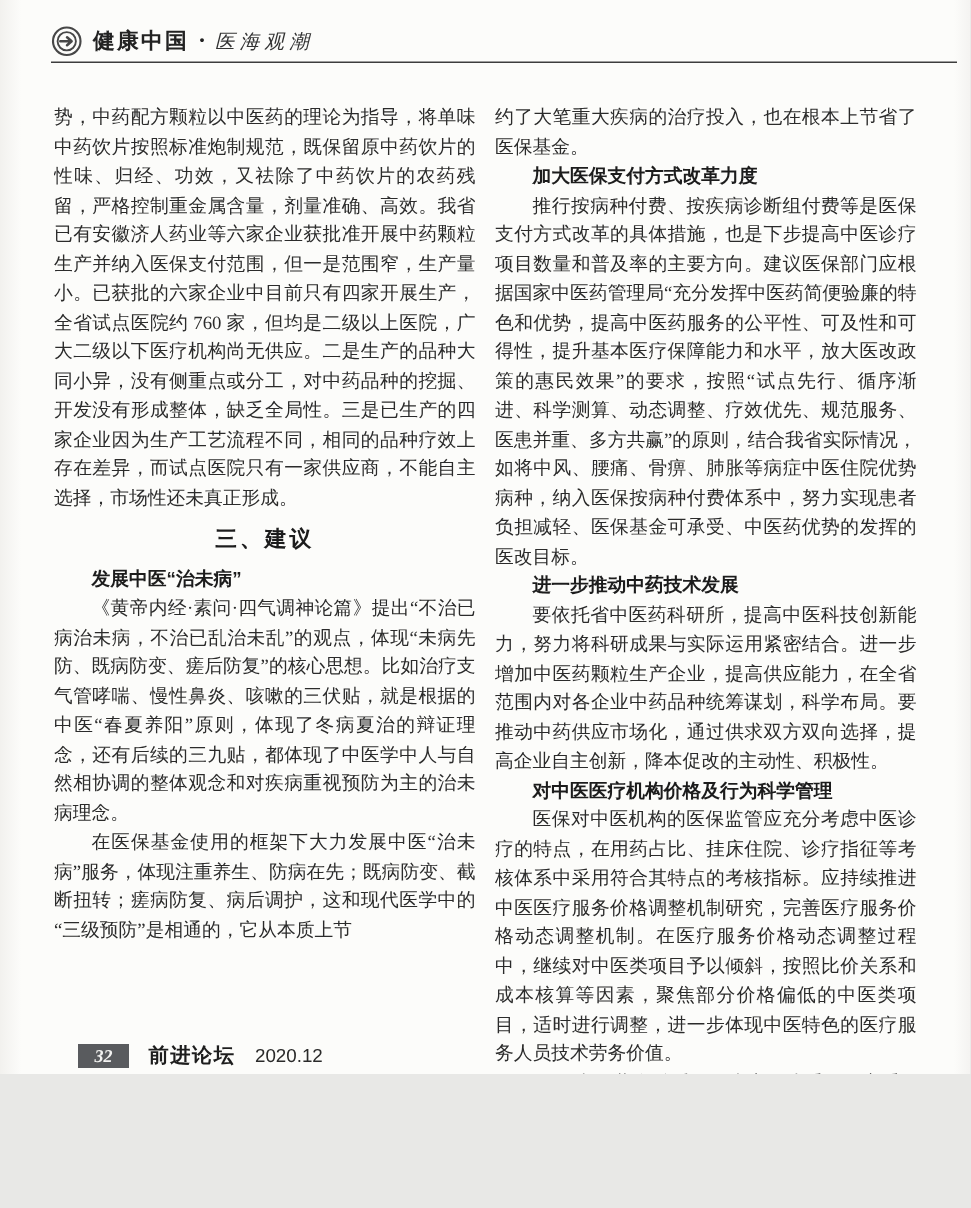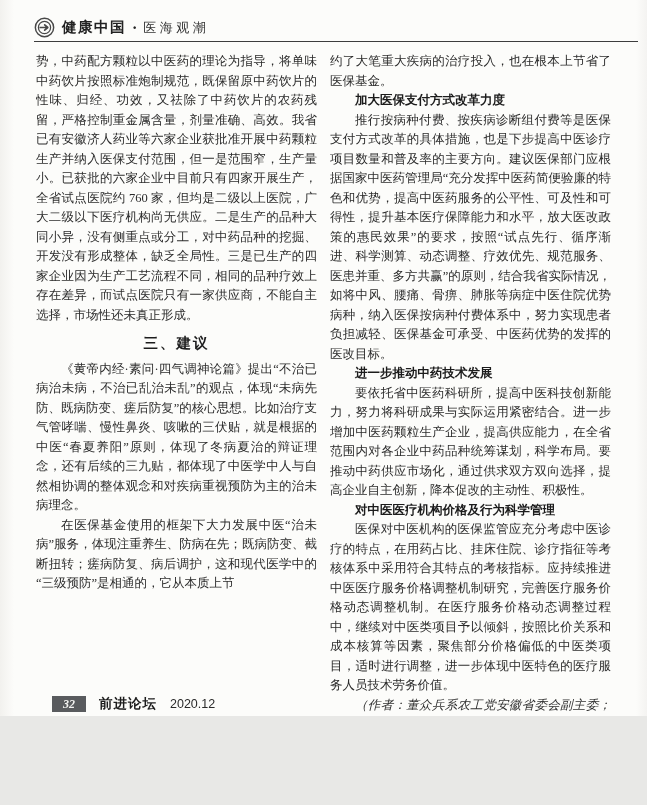--- a/index.html
+++ b/index.html
@@ -18,25 +18,25 @@
     display:flex;align-items:center;
     border-bottom:1.5px solid #3d3d3d;
   }
   .logo{width:21px;height:21px;flex:0 0 auto;margin-right:7px;}
   .header-title{
     font-family:"Liberation Sans","DejaVu Sans",sans-serif;
     font-weight:bold;font-size:14.5px;letter-spacing:1.5px;color:#222;
   }
   .header-sep{margin:0 6px;font-weight:bold;color:#222;}
   .header-subtitle{
-    font-size:13px;letter-spacing:3.5px;color:#333;
+    font-style:italic;font-size:13px;letter-spacing:3.5px;color:#333;
   }
   
   .columns{
-    position:absolute;left:36px;top:52px;width:575px;height:732px;
+    position:absolute;left:36px;top:69px;width:575px;height:732px;
     display:flex;gap:13px;overflow:hidden;
   }
   .col{width:281px;overflow:hidden;}
   .col p{margin:0;font-size:12.5px;line-height:19.5px;text-align:justify;}
   .col p.indent{text-indent:2em;}
   p.heading{
     text-align:center !important;
     font-family:"Liberation Sans","DejaVu Sans",sans-serif;
     font-weight:bold;font-size:14.5px;letter-spacing:2px;color:#1c1c1c;
     margin:9px 0 6px !important;
@@ -81,20 +81,21 @@
     </svg>
     <span class="header-title">健康中国</span>
     <span class="header-sep">·</span>
     <span class="header-subtitle">医海观潮</span>
   </div>
 
   <div class="columns">
     <div class="col">
         <p class="body">势，中药配方颗粒以中医药的理论为指导，将单味中药饮片按照标准炮制规范，既保留原中药饮片的性味、归经、功效，又祛除了中药饮片的农药残留，严格控制重金属含量，剂量准确、高效。我省已有安徽济人药业等六家企业获批准开展中药颗粒生产并纳入医保支付范围，但一是范围窄，生产量小。已获批的六家企业中目前只有四家开展生产，全省试点医院约 760 家，但均是二级以上医院，广大二级以下医疗机构尚无供应。二是生产的品种大同小异，没有侧重点或分工，对中药品种的挖掘、开发没有形成整体，缺乏全局性。三是已生产的四家企业因为生产工艺流程不同，相同的品种疗效上存在差异，而试点医院只有一家供应商，不能自主选择，市场性还未真正形成。</p>
         <p class="heading">三、建议</p>
+        <p class="subheading">发展中医“治未病”</p>
         <p class="body indent">《黄帝内经·素问·四气调神论篇》提出“不治已病治未病，不治已乱治未乱”的观点，体现“未病先防、既病防变、瘥后防复”的核心思想。比如治疗支气管哮喘、慢性鼻炎、咳嗽的三伏贴，就是根据的中医“春夏养阳”原则，体现了冬病夏治的辩证理念，还有后续的三九贴，都体现了中医学中人与自然相协调的整体观念和对疾病重视预防为主的治未病理念。</p>
         <p class="body indent">在医保基金使用的框架下大力发展中医“治未病”服务，体现注重养生、防病在先；既病防变、截断扭转；瘥病防复、病后调护，这和现代医学中的“三级预防”是相通的，它从本质上节</p>
       </div>
     <div class="col">
         <p class="body">约了大笔重大疾病的治疗投入，也在根本上节省了医保基金。</p>
         <p class="subheading">加大医保支付方式改革力度</p>
         <p class="body indent">推行按病种付费、按疾病诊断组付费等是医保支付方式改革的具体措施，也是下步提高中医诊疗项目数量和普及率的主要方向。建议医保部门应根据国家中医药管理局“充分发挥中医药简便验廉的特色和优势，提高中医药服务的公平性、可及性和可得性，提升基本医疗保障能力和水平，放大医改政策的惠民效果”的要求，按照“试点先行、循序渐进、科学测算、动态调整、疗效优先、规范服务、医患并重、多方共赢”的原则，结合我省实际情况，如将中风、腰痛、骨痹、肺胀等病症中医住院优势病种，纳入医保按病种付费体系中，努力实现患者负担减轻、医保基金可承受、中医药优势的发挥的医改目标。</p>
         <p class="subheading">进一步推动中药技术发展</p>
         <p class="body indent">要依托省中医药科研所，提高中医科技创新能力，努力将科研成果与实际运用紧密结合。进一步增加中医药颗粒生产企业，提高供应能力，在全省范围内对各企业中药品种统筹谋划，科学布局。要推动中药供应市场化，通过供求双方双向选择，提高企业自主创新，降本促改的主动性、积极性。</p>
         <p class="subheading">对中医医疗机构价格及行为科学管理</p>

